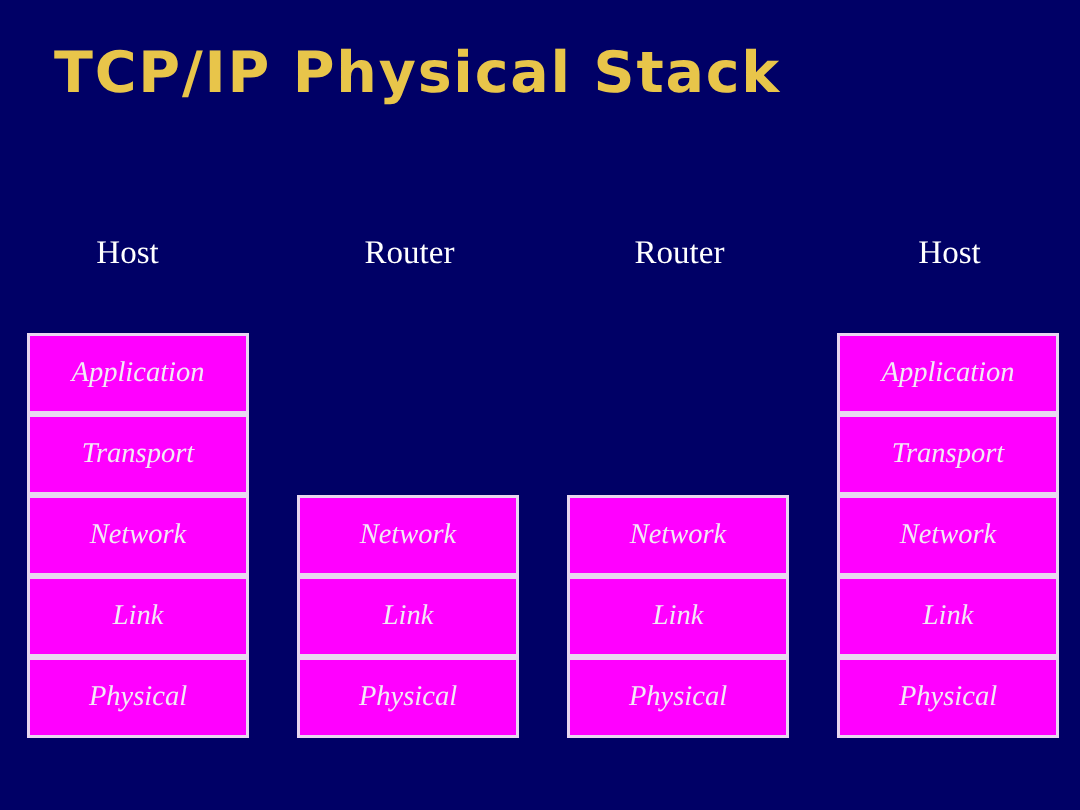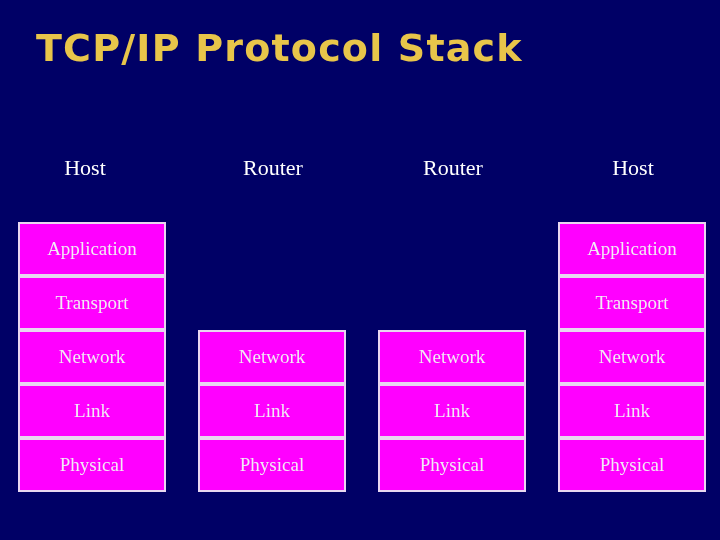--- a/index.html
+++ b/index.html
@@ -57,28 +57,29 @@
     align-items: center;
     justify-content: center;
   }
   .layer-label {
     font-family: "Liberation Serif", serif;
     font-size: 19px;
     color: #F2EAF5;
     line-height: 22px;
     white-space: nowrap;
     text-align: center;
+    font-style: italic;
   }
 </style>
 </head>
 <body>
 
 <div id="slide">
 
-  <div id="slide-title">TCP/IP Protocol Stack</div>
+  <div id="slide-title">TCP/IP Physical Stack</div>
 
   <div id="headers">
       <div class="col-header" style="left: 5px; width: 160px;">Host</div>
       <div class="col-header" style="left: 193px; width: 160px;">Router</div>
       <div class="col-header" style="left: 373px; width: 160px;">Router</div>
       <div class="col-header" style="left: 553px; width: 160px;">Host</div>
     </div>
 
   <div id="stacks">
       <div class="stack" style="left: 18px; top: 0px;">

